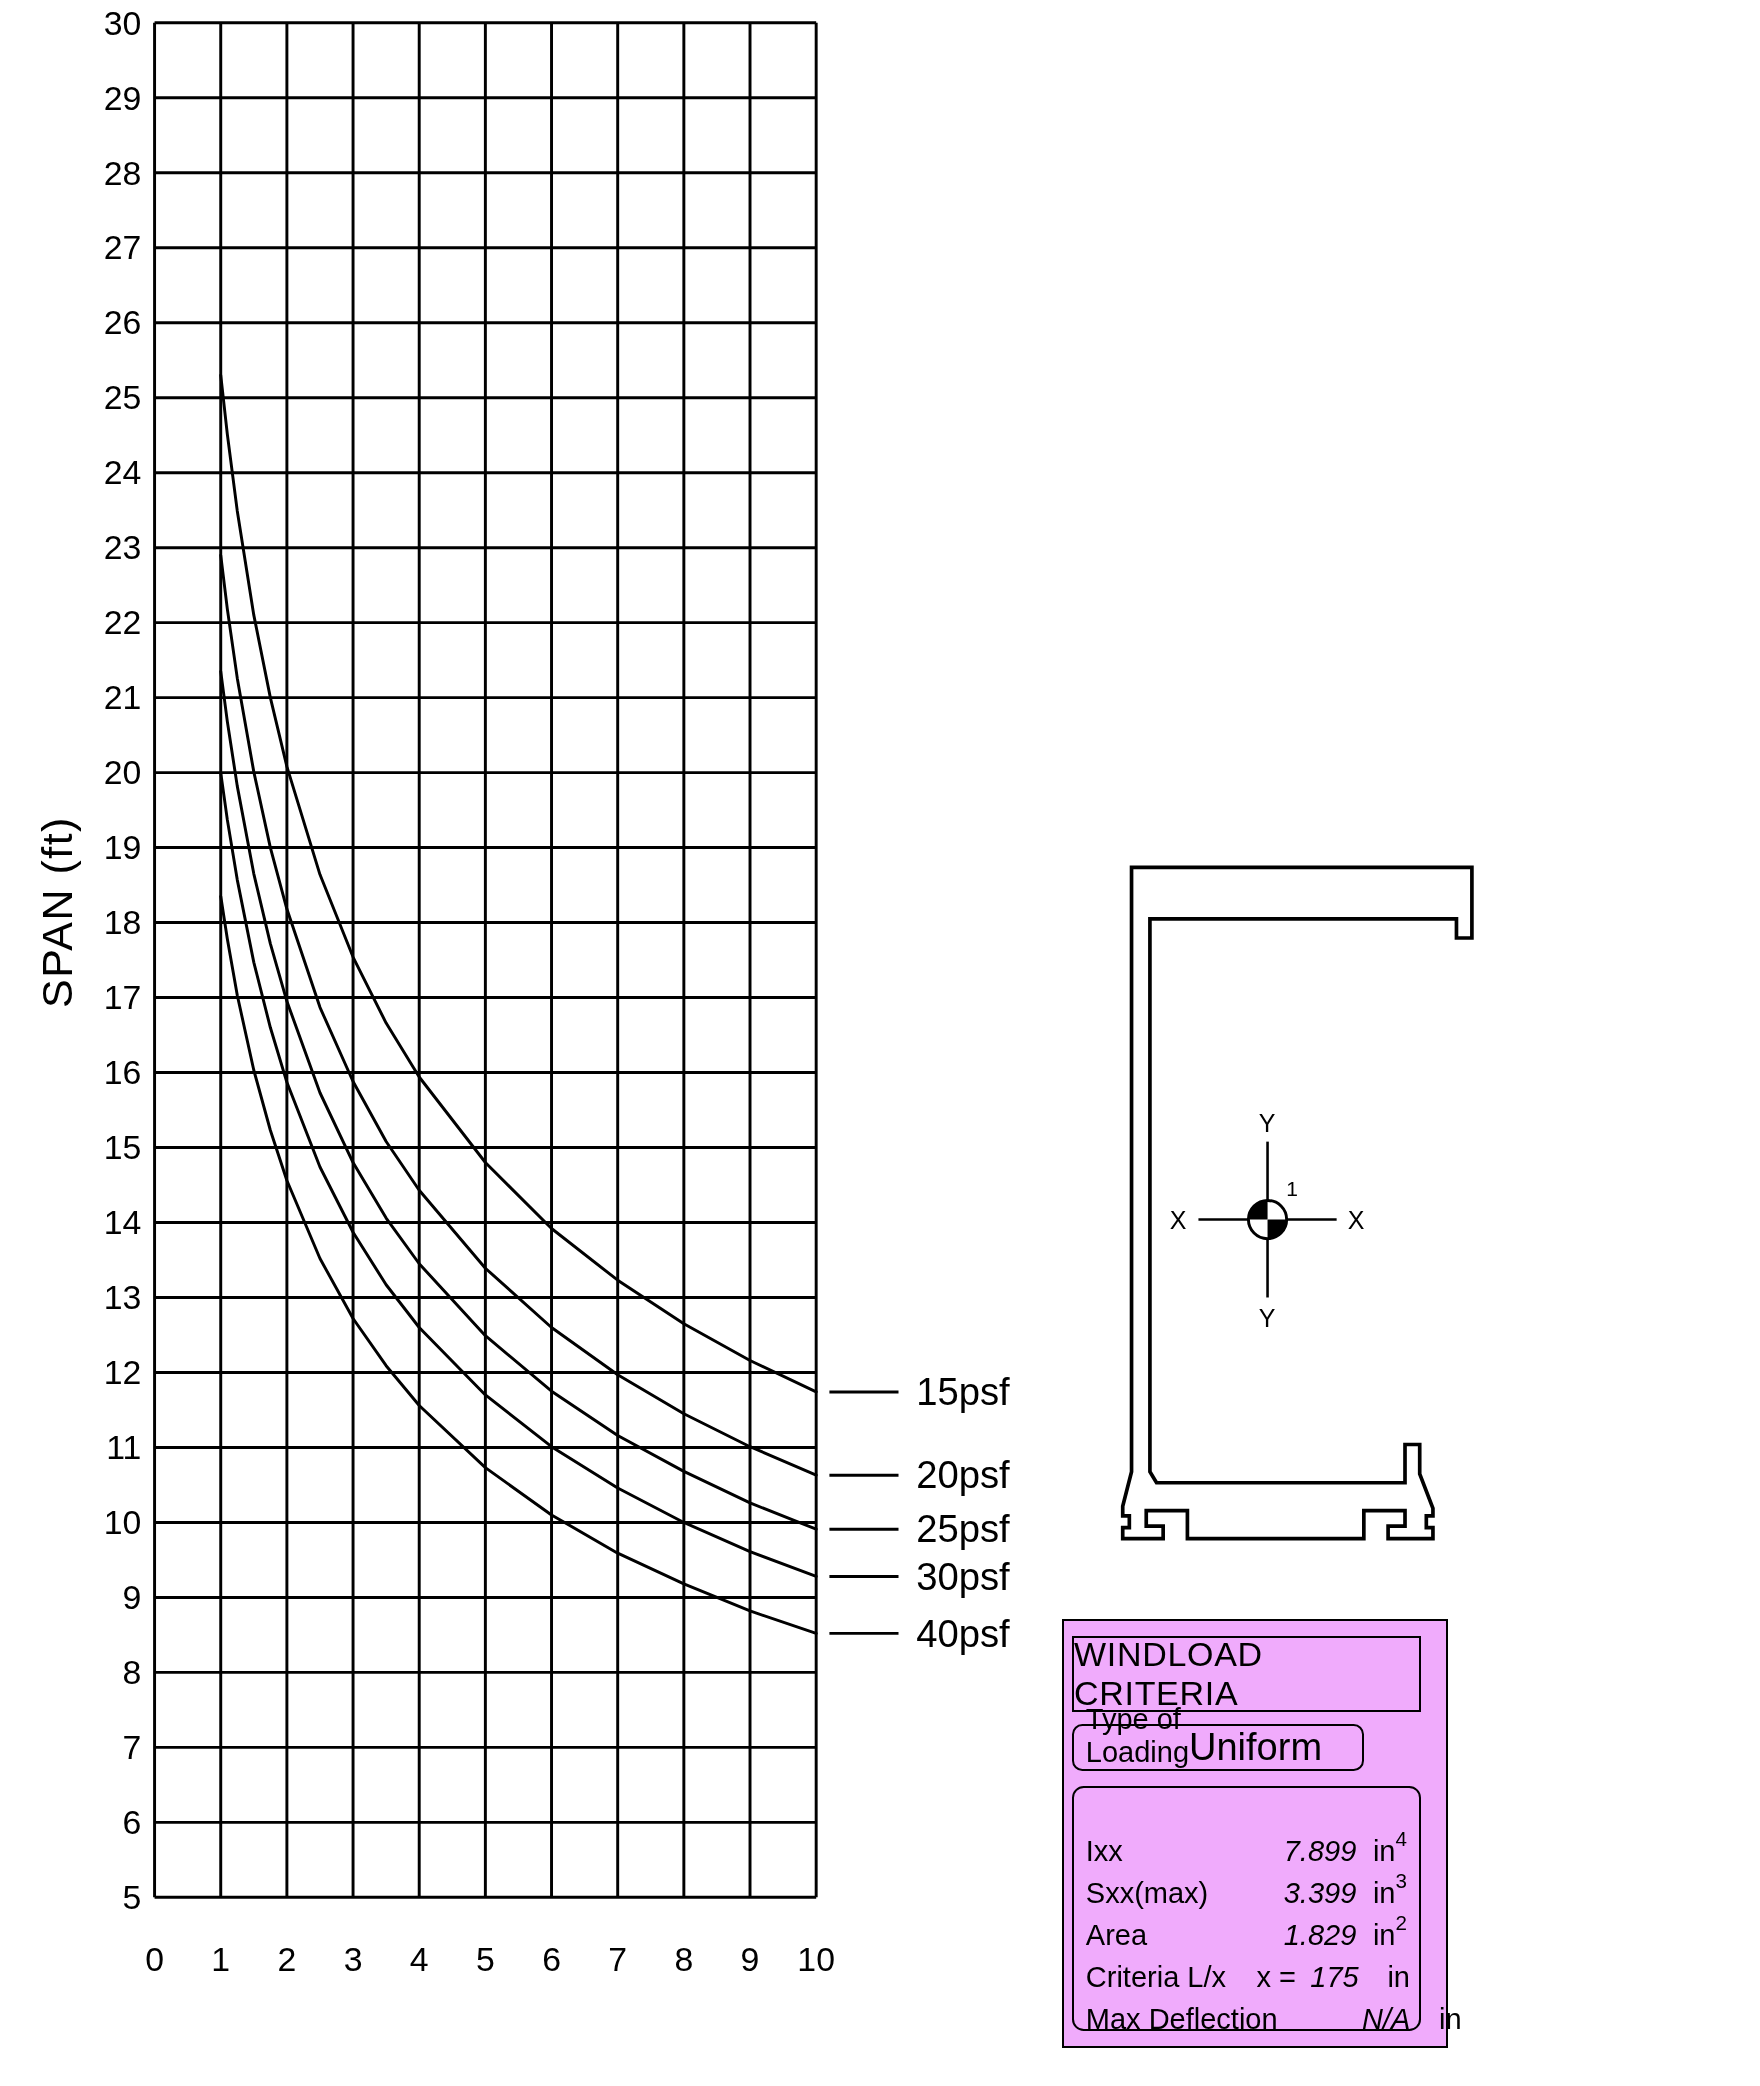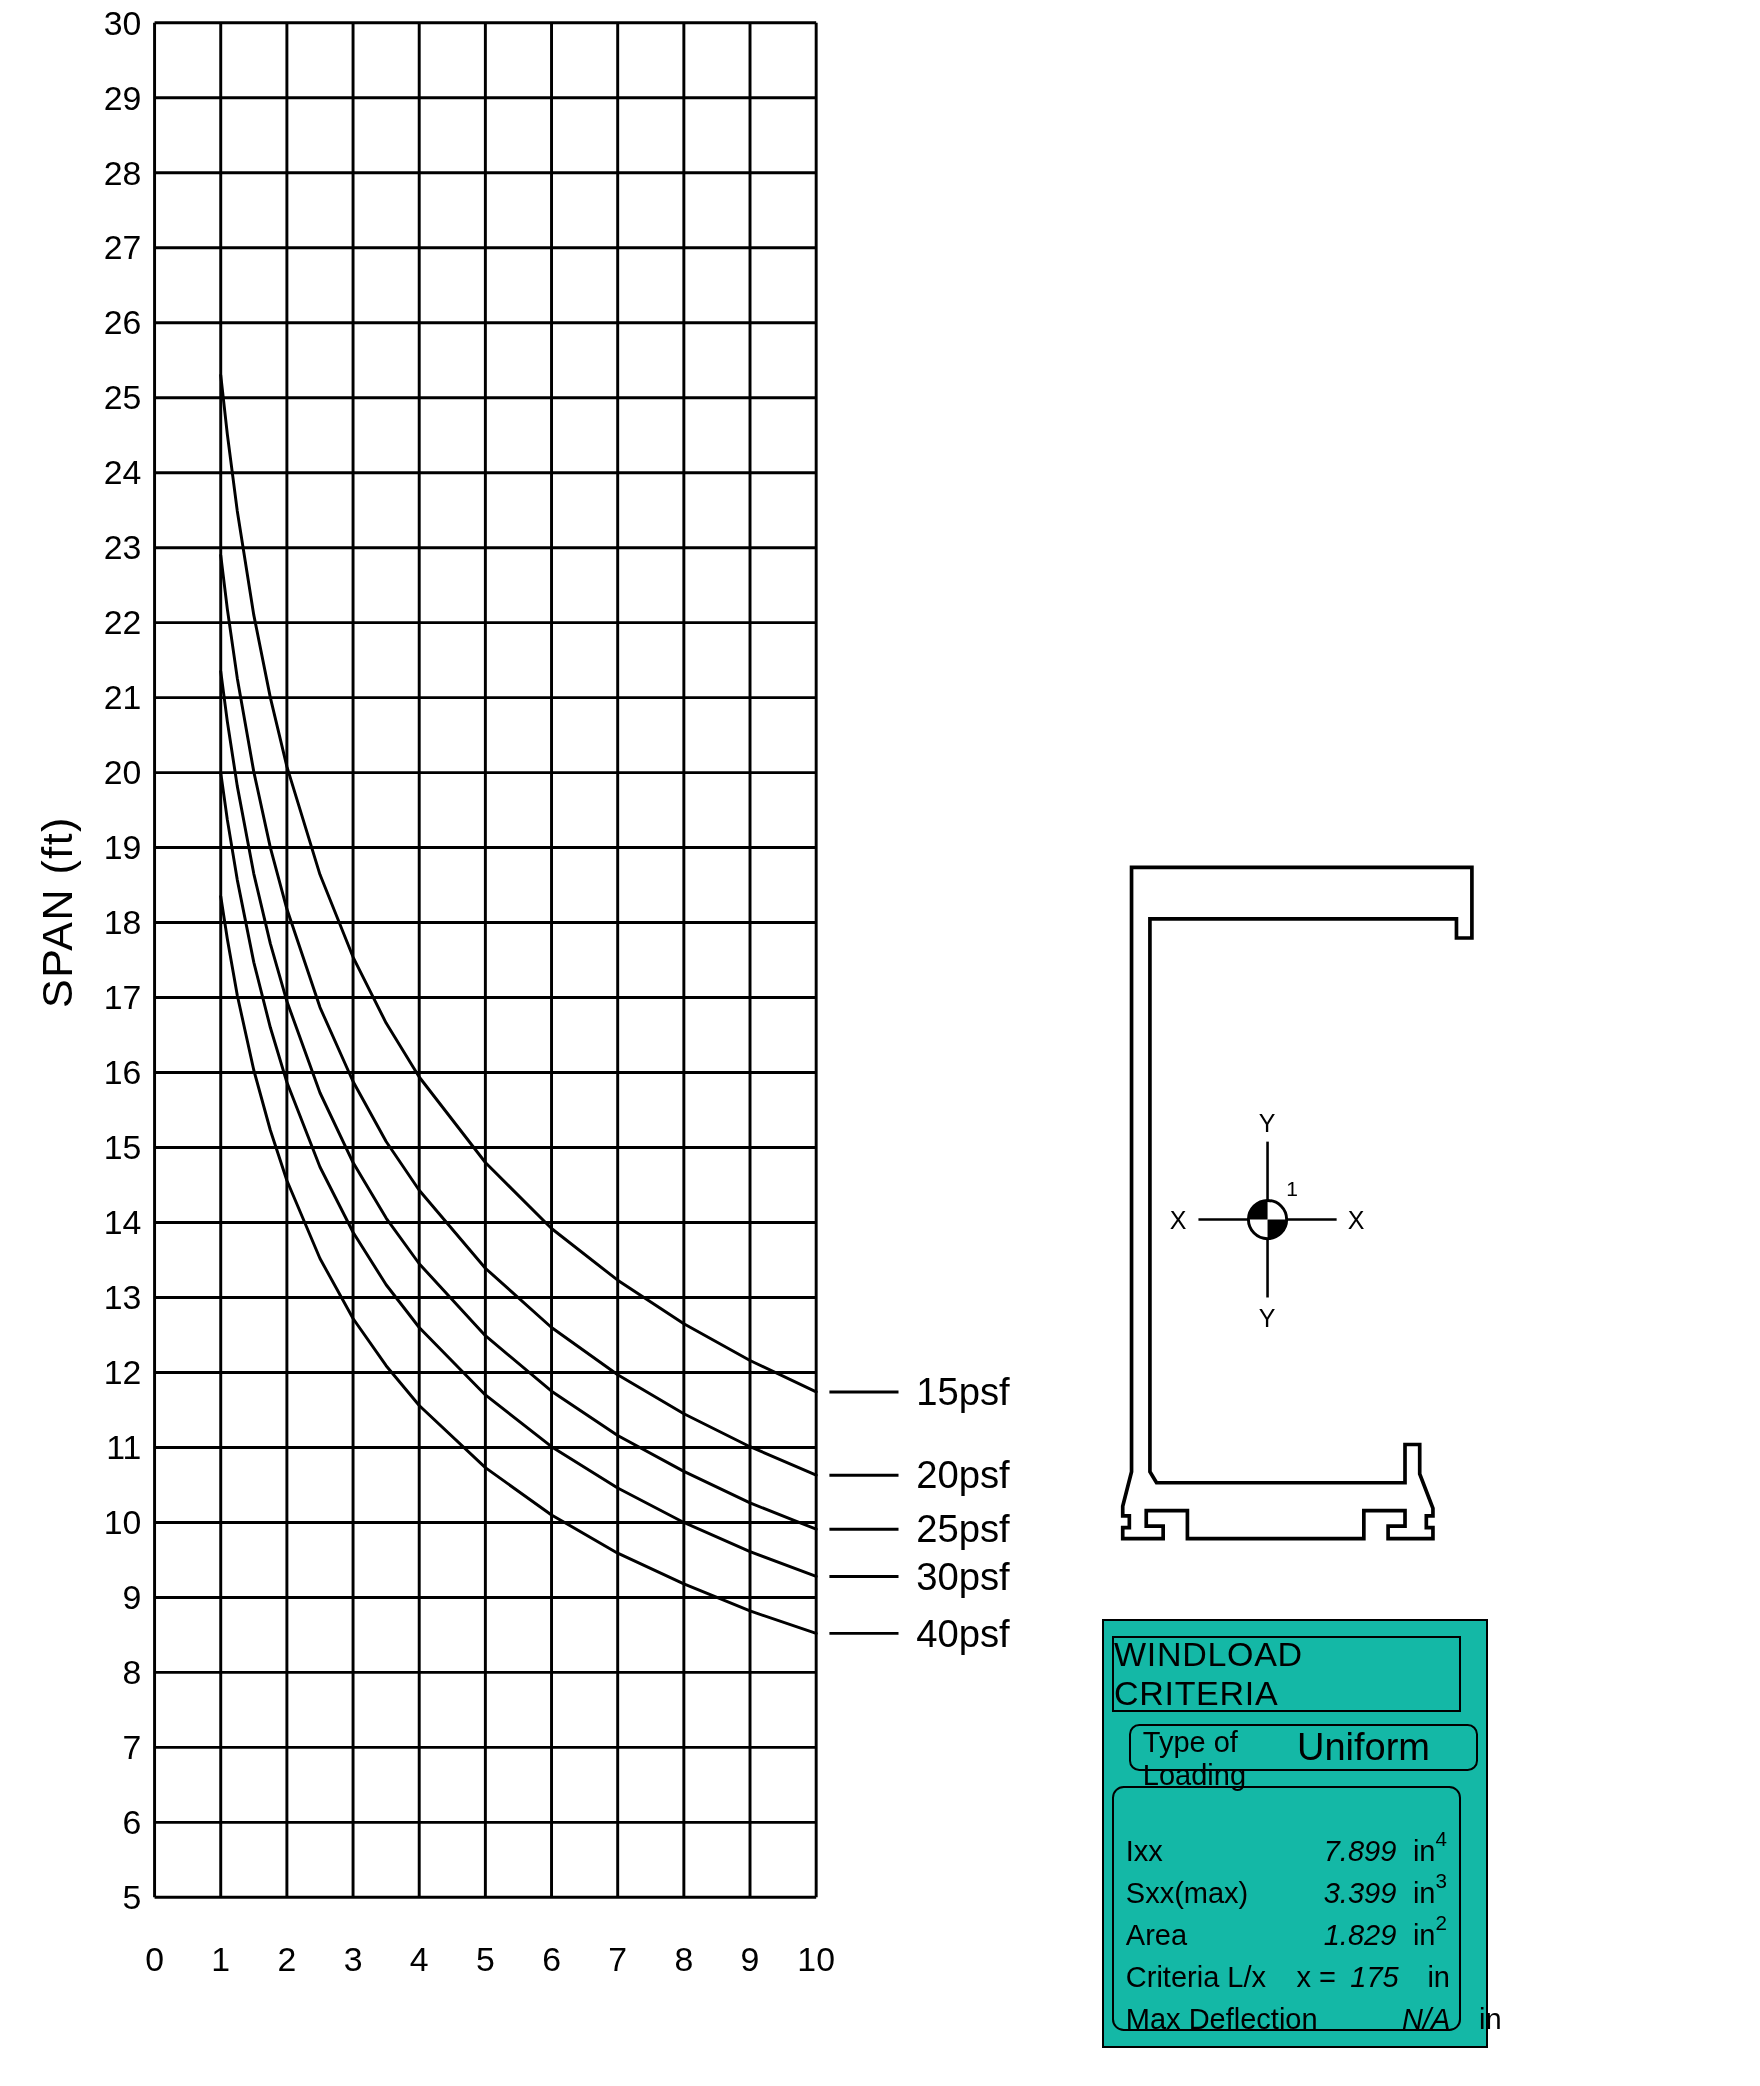--- a/index.html
+++ b/index.html
@@ -10,33 +10,33 @@
   #stage{position:absolute;left:0;top:0;width:1761px;height:2087px;}
   #chart-svg{position:absolute;left:0;top:0;}
   .axis-title{position:absolute;white-space:nowrap;font-size:43px;letter-spacing:1.5px;color:#000;}
   #module-title{left:154px;top:1994px;width:662px;text-align:center;}
   #span-title{left:57px;top:912px;transform:translate(-50%,-50%) rotate(-90deg);}
   .centroid-letter{position:absolute;font-size:25px;transform:translate(-50%,-50%);}
   .centroid-id{position:absolute;font-size:21px;transform:translate(-50%,-50%);}
 
   
   #windload-table{
-    position:absolute;left:1102px;top:1619px;width:386px;height:429px;
-    border:2.9px solid #000;background:#14b8a6;box-sizing:border-box;
+    position:absolute;left:1062px;top:1619px;width:386px;height:429px;
+    border:2.9px solid #000;background:#f0abfc;box-sizing:border-box;
   }
   #wt-title-box{
     position:absolute;left:8px;top:14.7px;width:349px;height:76px;
     border:2.9px solid #000;box-sizing:border-box;
     display:flex;align-items:center;justify-content:center;
   }
   #wt-title-box .t{font-size:34px;letter-spacing:0.7px;}
   #wt-loading-box{
-    position:absolute;left:8px;top:103px;width:349px;height:47px;
+    position:absolute;left:8px;top:103px;width:292px;height:47px;
     border:2.9px solid #000;border-radius:10.3px;box-sizing:border-box;
-    display:flex;align-items:flex-start;margin-left:17px;
+    display:flex;align-items:flex-end;
   }
   #wt-loading-box .lbl{font-size:29px;margin-left:11.8px;flex:1;}
   #wt-loading-box .val{font-size:38px;margin-right:46px;}
   #wt-data-box{
     position:absolute;left:8px;top:165px;width:349px;height:245px;
     border:2.9px solid #000;border-radius:11.8px;box-sizing:border-box;
     padding-top:42px;
   }
   .wt-row{
     height:42px;display:grid;

